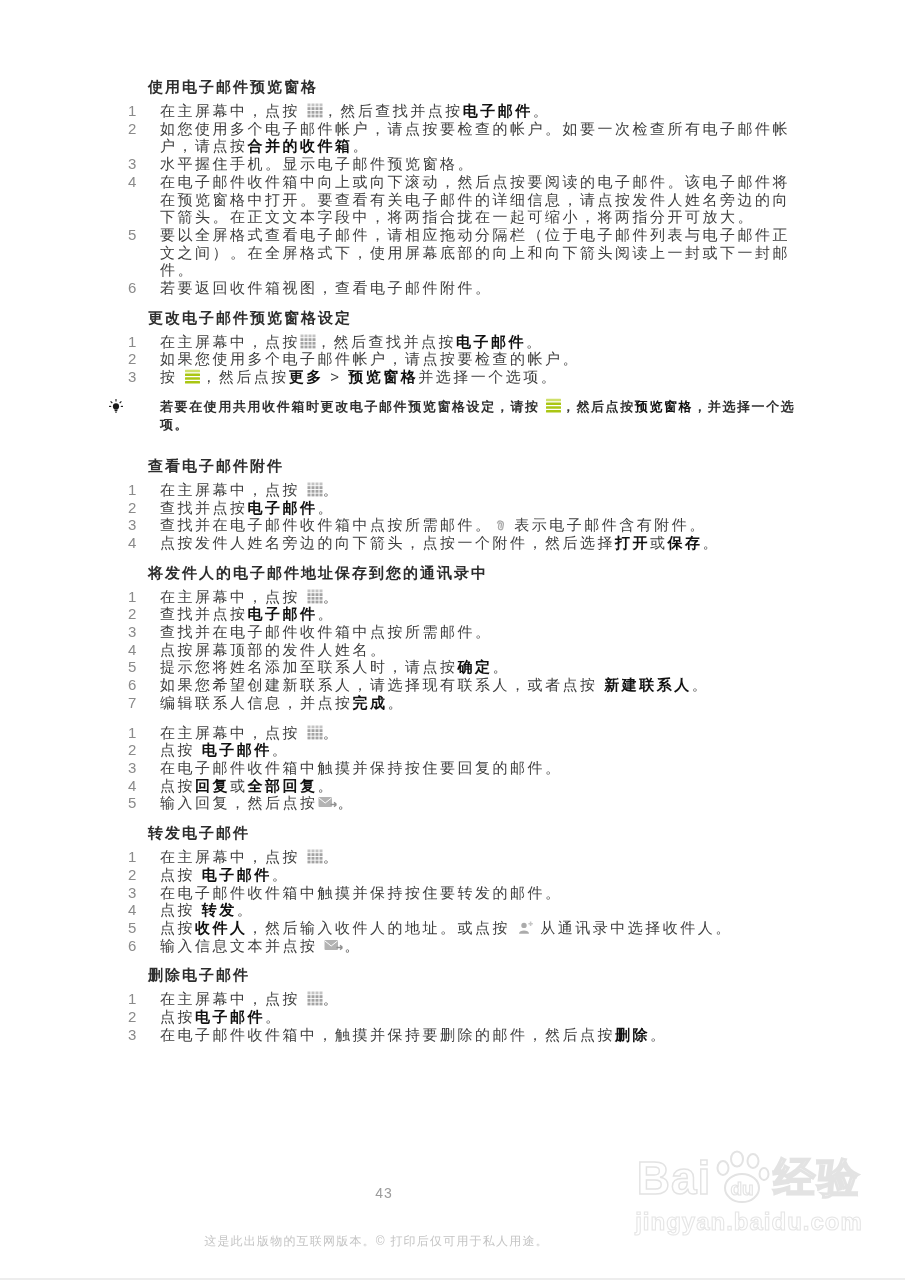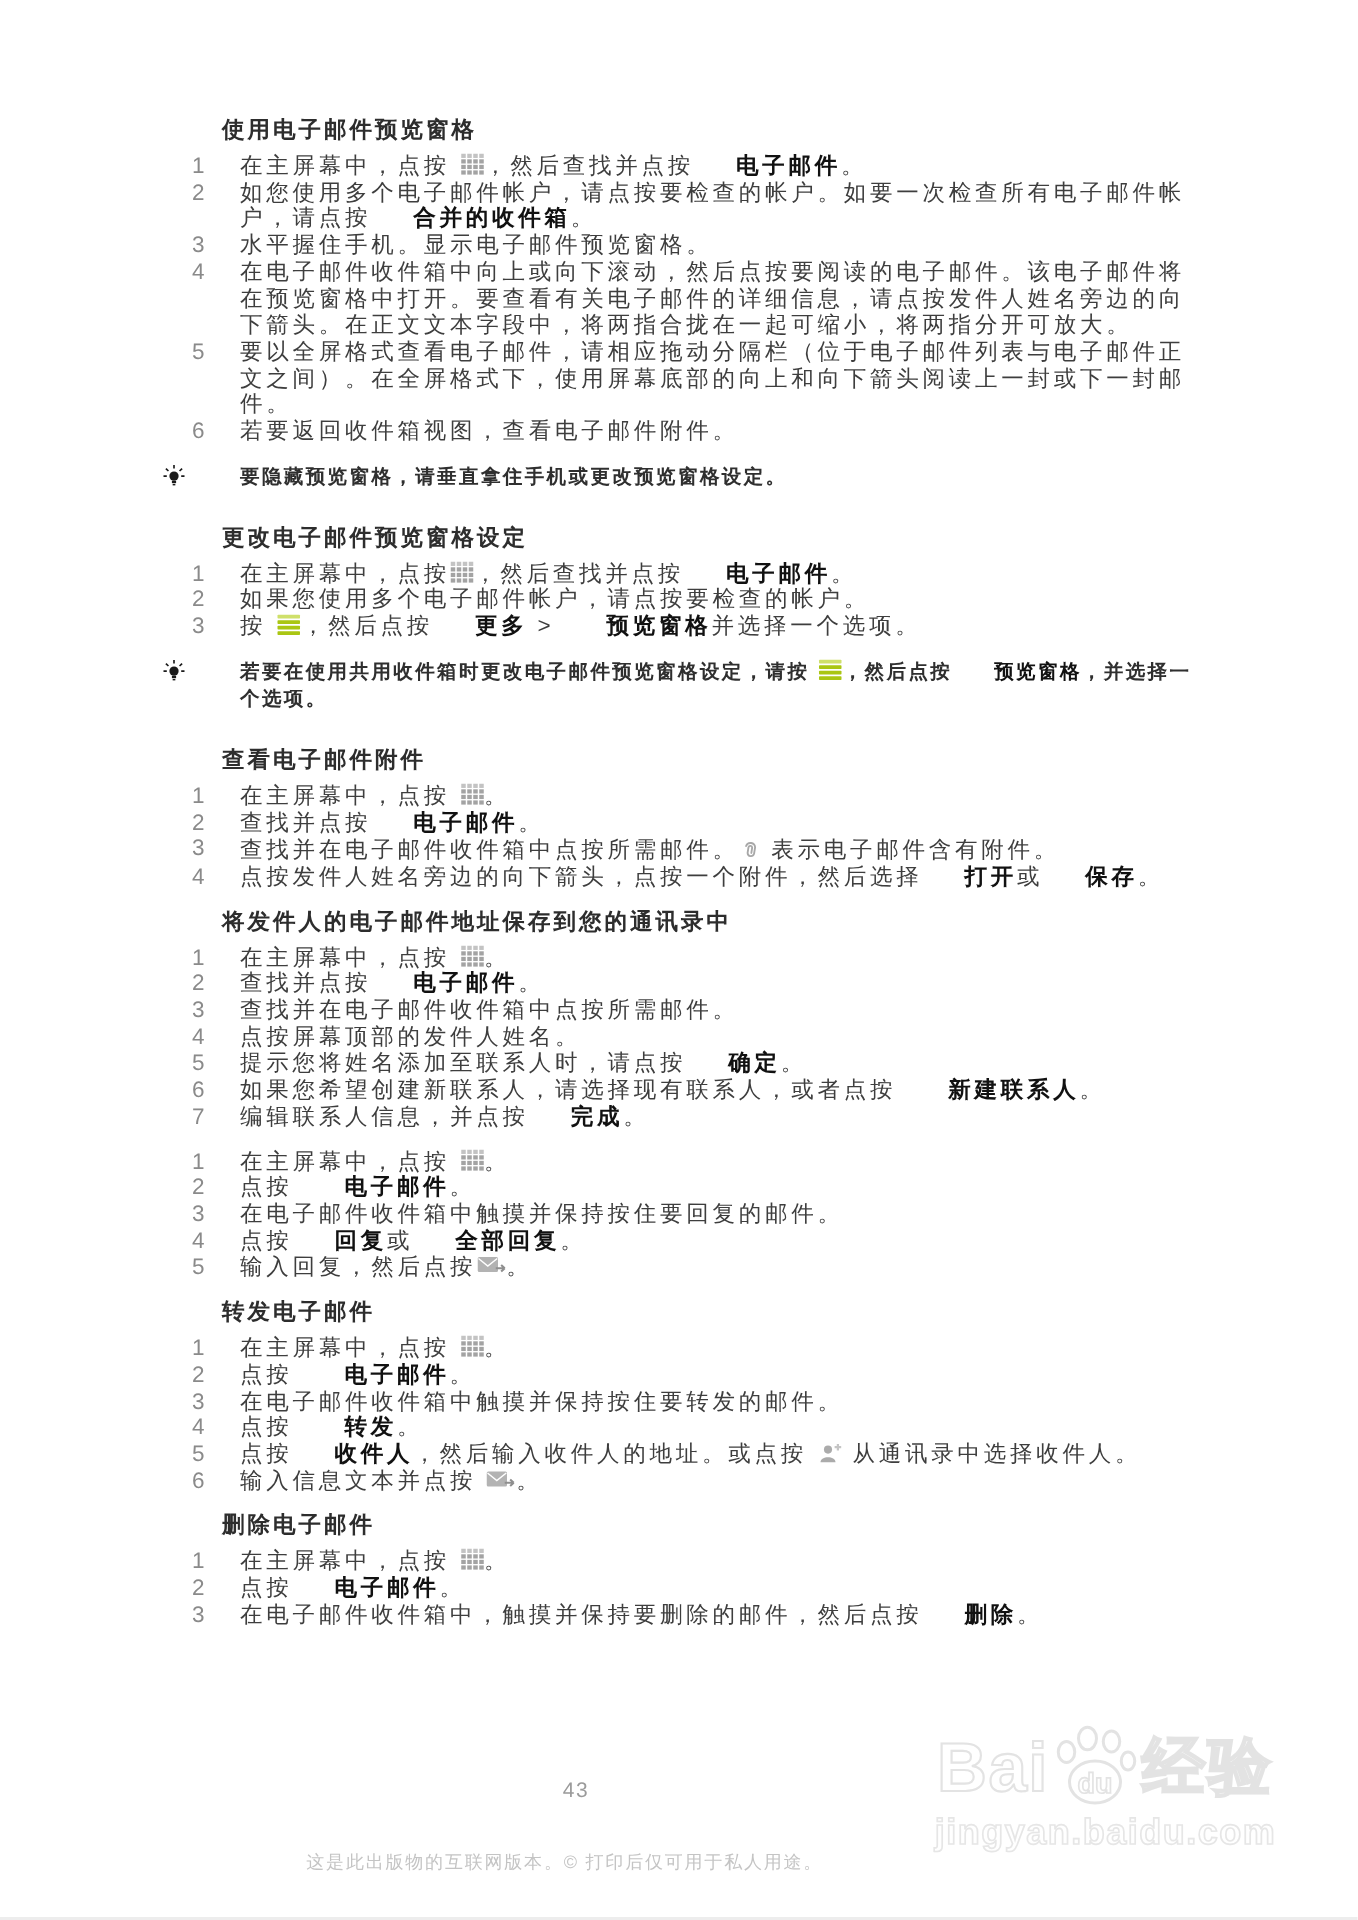--- a/index.html
+++ b/index.html
@@ -11,30 +11,30 @@
   .page-edge{position:absolute;left:0;right:0;bottom:0;height:2px;background:#ededed;}
   .content{position:absolute;left:128px;top:78px;width:676px;}
   .section{margin-bottom:12px;}
   .sec-title{
     margin:0 0 6px 20px;font-size:15px;font-weight:700;color:#2d2d2d;
     letter-spacing:2px;line-height:18px;
   }
   .step{display:flex;font-size:15px;line-height:17.7px;color:#3e3e3e;letter-spacing:2.5px;}
   .step .num{flex:0 0 32px;color:#8a8a8a;letter-spacing:0;}
   .step .txt{flex:1;}
-  .step b,.tip b{font-weight:700;color:#111;margin-left:28px;}
+  .step b,.tip b{font-weight:700;color:#111;}
   .tip{position:relative;margin:9px 0 23px;padding-left:32px;
     font-size:13px;line-height:18px;font-weight:700;color:#2f2f2f;letter-spacing:1.6px;}
   .tip .bulb{position:absolute;left:-20px;top:0px;width:18px;height:18px;}
   .inline-icon{display:inline-block;vertical-align:-2px;line-height:0;}
   .pagenum{position:absolute;left:0;width:768px;top:1185px;text-align:center;
     font-size:14px;color:#9b9b9b;letter-spacing:1px;}
   .copyright{position:absolute;left:0;width:753px;top:1233px;text-align:center;
     font-size:12px;color:#c4c4c4;letter-spacing:1.2px;}
-  .watermark{position:absolute;right:22px;top:1150px;width:292px;text-align:center;}
+  .watermark{position:absolute;right:10px;top:1150px;width:292px;text-align:center;}
   .wm-brand{display:flex;align-items:center;justify-content:center;gap:2px;}
   .outline{color:#ffffff;-webkit-text-stroke:1.4px #e3e3e3;font-weight:700;}
   .wm-bai{font-size:46px;letter-spacing:1px;}
   .wm-cn{font-size:42px;letter-spacing:2px;-webkit-text-stroke:1.6px #e3e3e3;}
   .wm-url{font-size:24px;margin-top:2px;-webkit-text-stroke:1.1px #e6e6e6;letter-spacing:1px;}
 </style>
 </head>
 <body>
 
 <div class="content" id="content">
@@ -77,34 +77,20 @@
       </div>
       <div class="step">
         <span class="num">5</span>
         <span class="txt">要以全屏格式查看电子邮件，请相应拖动分隔栏（位于电子邮件列表与电子邮件正文之间）。在全屏格式下，使用屏幕底部的向上和向下箭头阅读上一封或下一封邮件。</span>
       </div>
       <div class="step">
         <span class="num">6</span>
         <span class="txt">若要返回收件箱视图，查看电子邮件附件。</span>
       </div>
     </div>
-    <div class="tip"><span class="bulb inline-icon"><svg width="16" height="17" viewBox="0 0 16 17">
-          <g fill="#1a1a1a">
-            <circle cx="8" cy="8.4" r="3.1"></circle>
-            <rect x="6.6" y="11.6" width="2.8" height="1.5"></rect>
-            <rect x="7.1" y="13.6" width="1.8" height="1"></rect>
-          </g>
-          <g stroke="#1a1a1a" stroke-width="1.1">
-            <line x1="8" y1="1" x2="8" y2="3.4"></line>
-            <line x1="2.6" y1="3.4" x2="4.3" y2="5"></line>
-            <line x1="13.4" y1="3.4" x2="11.7" y2="5"></line>
-            <line x1="1" y1="8.4" x2="3.2" y2="8.4"></line>
-            <line x1="12.8" y1="8.4" x2="15" y2="8.4"></line>
-          </g>
-        </svg></span><span>要隐藏预览窗格，请垂直拿住手机或更改预览窗格设定。</span></div>
     <div class="section">
       <div class="sec-title">更改电子邮件预览窗格设定</div>
       <div class="step">
         <span class="num">1</span>
         <span class="txt">在主屏幕中，点按<span class="inline-icon"><svg width="16" height="15" viewBox="0 0 16 15">
               <g fill="#a3a3a3">
                 <rect x="0.5" y="0.5" width="3" height="2.8" fill="#c3c3c3"></rect>
                 <rect x="4.5" y="0.5" width="3" height="2.8" fill="#c3c3c3"></rect>
                 <rect x="8.5" y="0.5" width="3" height="2.8" fill="#c3c3c3"></rect>
                 <rect x="12.5" y="0.5" width="3" height="2.8" fill="#c3c3c3"></rect>

